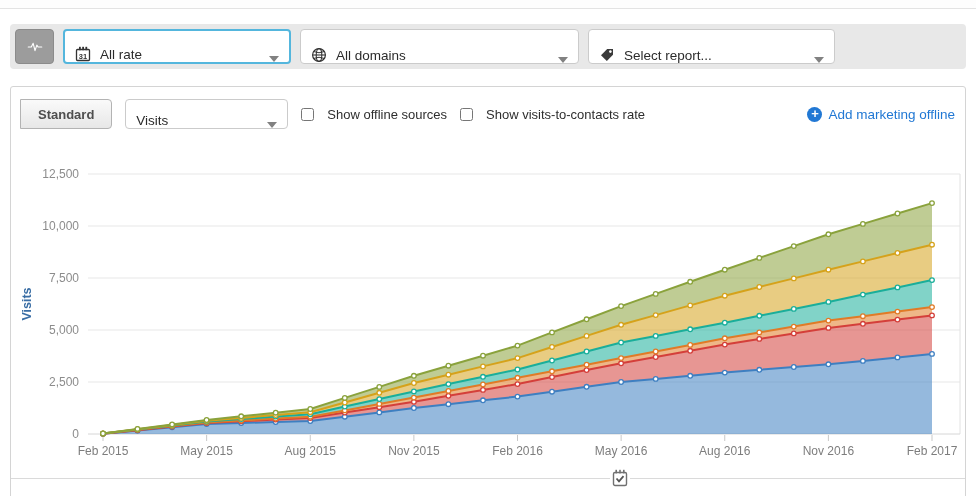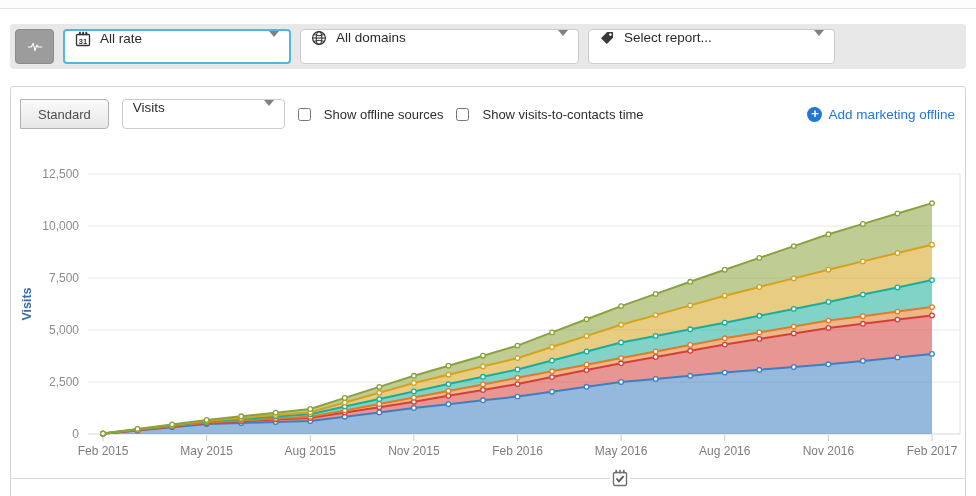--- a/index.html
+++ b/index.html
@@ -18,42 +18,42 @@
     background: #e8e8e8; border-radius: 4px;
     display: flex; align-items: center; padding: 0 5px; gap: 9px;
   }
   .pulse-btn {
     width: 39px; height: 35px; flex: 0 0 auto;
     background: #9c9c9c; border: 1px solid #8b8b8b; border-radius: 4px;
     display: flex; align-items: center; justify-content: center; cursor: pointer;
   }
   .select-box {
     height: 35px; background: #fff; border: 1px solid #cbcbcb; border-radius: 4px;
-    display: flex; align-items: flex-start; padding: 0 10px; gap: 9px;
+    display: flex; align-items: flex-end; padding: 0 10px; gap: 9px;
     cursor: pointer; color: #2b2b2b; font-size: 13.5px;
   }
   .select-time   { width: 228px; border: 2px solid #54b6dd; }
   .select-domain { width: 279px; }
   .select-report { width: 247px; }
   .caret {
     margin-left: auto; width: 0; height: 0;
     border-left: 5px solid transparent; border-right: 5px solid transparent;
     border-top: 6px solid #818181;
   }
   .icon16 { width: 16px; height: 16px; flex: 0 0 auto; display: block; }
 
   
   .panel {
     margin: 0 10px; height: 420px;
     background: #fff; border: 1px solid #d4d4d4; border-radius: 3px;
   }
   .controls-row { display: flex; align-items: center; padding: 12px 10px 12px 10px; gap: 13px; }
   .toggle-group { display: flex; flex: 0 0 auto; }
   .toggle-btn {
-    height: 30px; padding: 0 17px; font-size: 13px; font-weight: normal; color: #4f4f4f;
+    height: 30px; padding: 0 17px; font-size: 13px; font-weight: bold; color: #4f4f4f;
     background: linear-gradient(#fafafa, #e7e7e7);
     border: 1px solid #b3b3b3; cursor: pointer;
     font-family: "Liberation Sans", sans-serif;
   }
   .toggle-btn:first-child { border-radius: 4px 0 0 4px; }
   .toggle-btn:last-child  { border-radius: 0 4px 4px 0; margin-left: -1px; }
   .toggle-btn.active {
     background: #d6d6d6;
     box-shadow: inset 0 1px 4px rgba(0,0,0,.28);
   }
@@ -139,21 +139,21 @@
       <span class="caret"></span>
     </div>
 
     <label class="chk-group">
       <input type="checkbox" style="">
       <span>Show offline sources</span>
     </label>
 
     <label class="chk-group">
       <input type="checkbox" style="">
-      <span>Show visits-to-contacts time</span>
+      <span>Show visits-to-contacts rate</span>
     </label>
 
     <a class="add-action" href="#">
       <span class="plus-circle">+</span>
       <span>Add marketing offline</span>
     </a>
   </div>
 
   <div class="chart-area">
     <svg id="chart-svg" width="954" height="337" viewBox="0 0 954 337">

